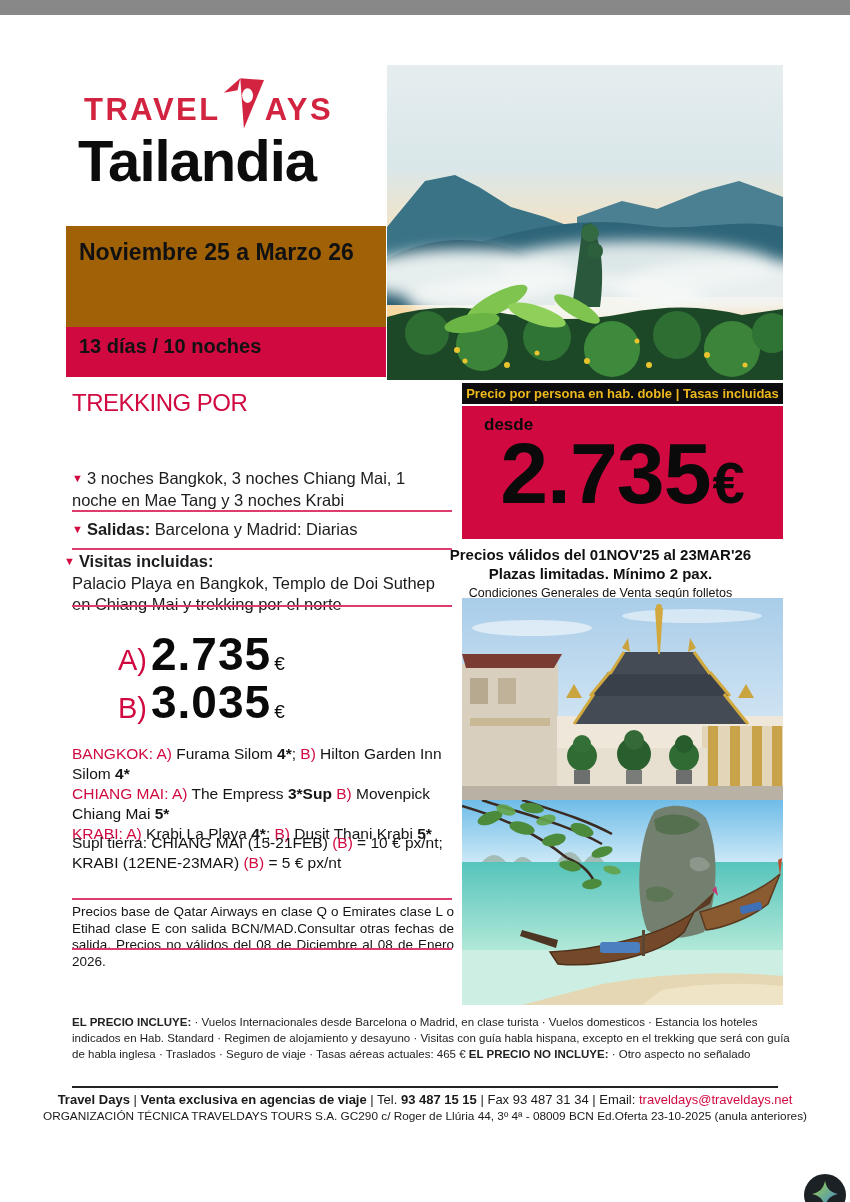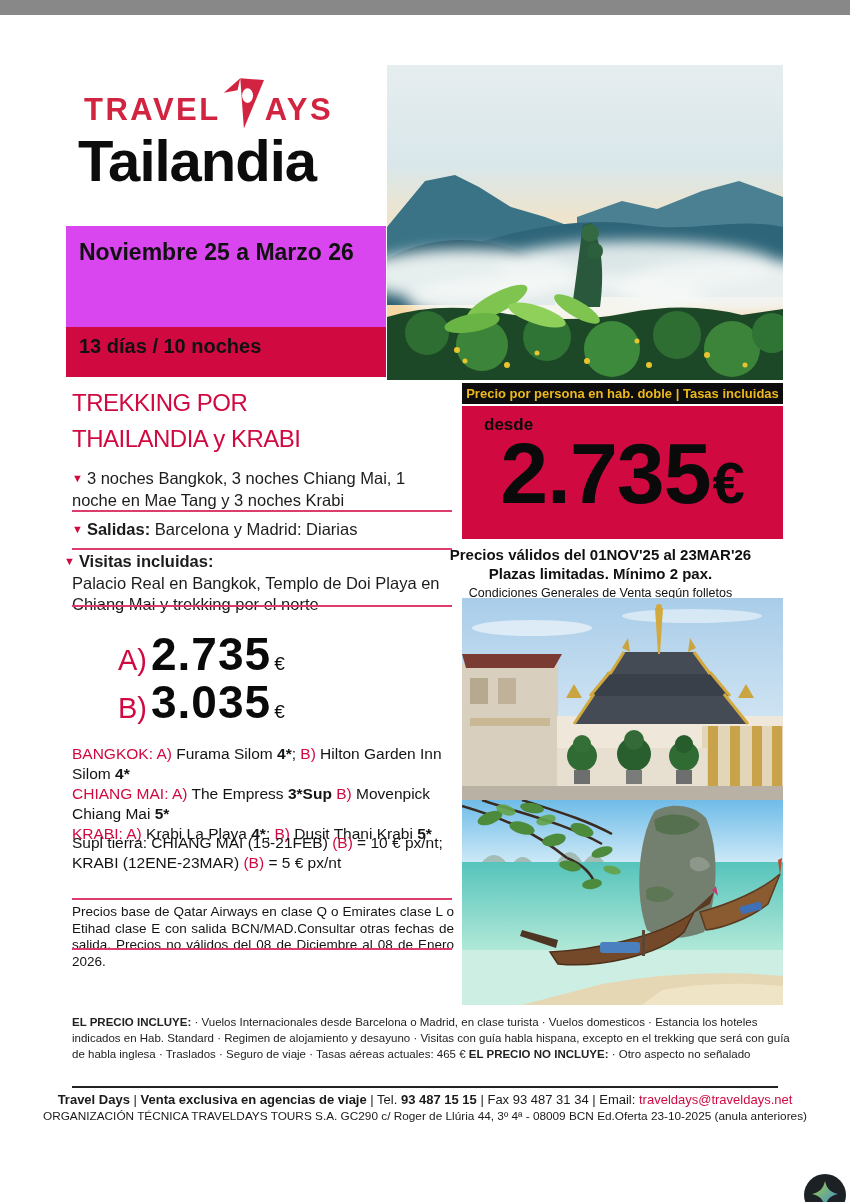--- a/index.html
+++ b/index.html
@@ -9,21 +9,21 @@
     color:#111;
   }
   .abs{position:absolute;}
 
   
   .logo{left:84px;top:58px;display:flex;align-items:flex-end;color:#d22440;}
   .logo .word{font-size:31px;font-weight:800;letter-spacing:2.5px;line-height:1;}
   .logo svg{display:block;margin:0 1px -6px 1px;}
   .doc-title{left:78px;top:112px;font-size:58px;font-weight:bold;color:#0c0c0c;letter-spacing:-1px;}
 
-  .date-banner{left:66px;top:211px;width:320px;height:101px;background:#d946ef;}
+  .date-banner{left:66px;top:211px;width:320px;height:101px;background:#a16207;}
   .date-banner span{display:block;padding:13px 0 0 13px;font-size:23px;font-weight:bold;color:#111;}
   .duration-banner{left:66px;top:312px;width:320px;height:50px;background:#d00a41;}
   .duration-banner span{display:block;padding:8px 0 0 13px;font-size:20px;font-weight:bold;color:#111;}
 
   
   .offer-title{left:72px;top:370px;width:390px;font-size:24px;line-height:36px;font-weight:normal;color:#d00a41;letter-spacing:-0.5px;}
   .marker{color:#d00a41;font-size:11px;vertical-align:2px;margin-right:4px;}
   .nights{left:72px;top:452px;width:382px;font-size:16.5px;line-height:22px;color:#1c1c1c;}
   .redline{height:0;border-top:2px solid #dd3d6d;}
   .l1{left:72px;top:495px;width:380px;}
@@ -93,33 +93,32 @@
 
   <div class="abs date-banner">
     <span>Noviembre 25 a Marzo 26</span>
   </div>
   <div class="abs duration-banner">
     <span>13 días / 10 noches</span>
   </div>
 
   <div class="abs offer-title">
     <div>TREKKING POR</div>
-    <div>THAILANDIA y KRABI</div>
   </div>
 
   <div class="abs nights"><span class="marker">▼</span><span>3 noches Bangkok, 3 noches Chiang Mai, 1 noche en Mae Tang y 3 noches Krabi</span></div>
 
   <div class="abs redline l1"></div>
 
   <div class="abs salidas"><span class="marker">▼</span><span class="bold">Salidas:</span><span> Barcelona y Madrid: Diarias</span></div>
 
   <div class="abs redline l2"></div>
 
   <div class="abs visitas-label"><span class="marker">▼</span><span class="bold">Visitas incluidas:</span></div>
-  <div class="abs visitas-text">Palacio Real en Bangkok, Templo de Doi Playa en Chiang Mai y trekking por el norte</div>
+  <div class="abs visitas-text">Palacio Playa en Bangkok, Templo de Doi Suthep en Chiang Mai y trekking por el norte</div>
 
   <div class="abs redline l3"></div>
 
   <div class="abs price-row pa">
     <span class="opt">A)</span>
     <span class="val">2.735</span>
     <span class="eur">€</span>
   </div>
   <div class="abs price-row pb">
     <span class="opt">B)</span>

